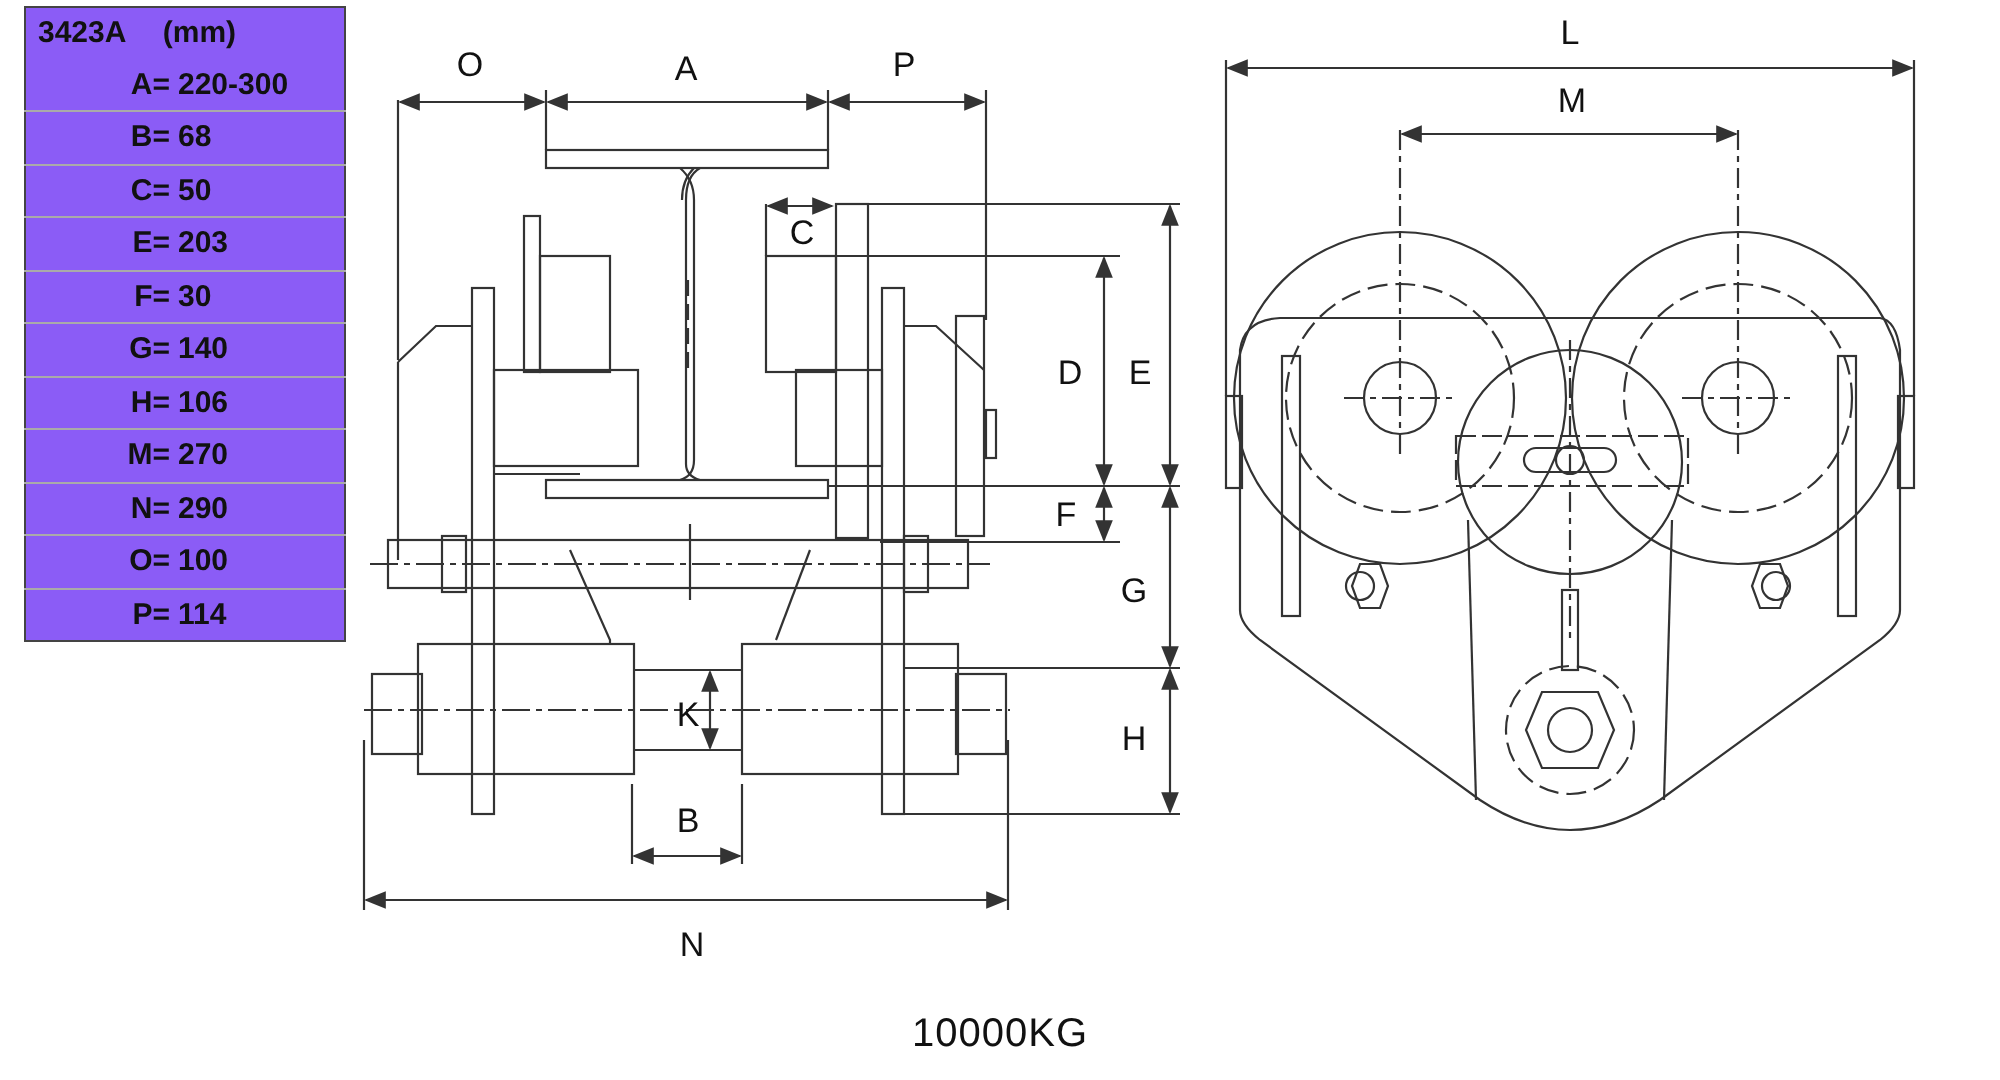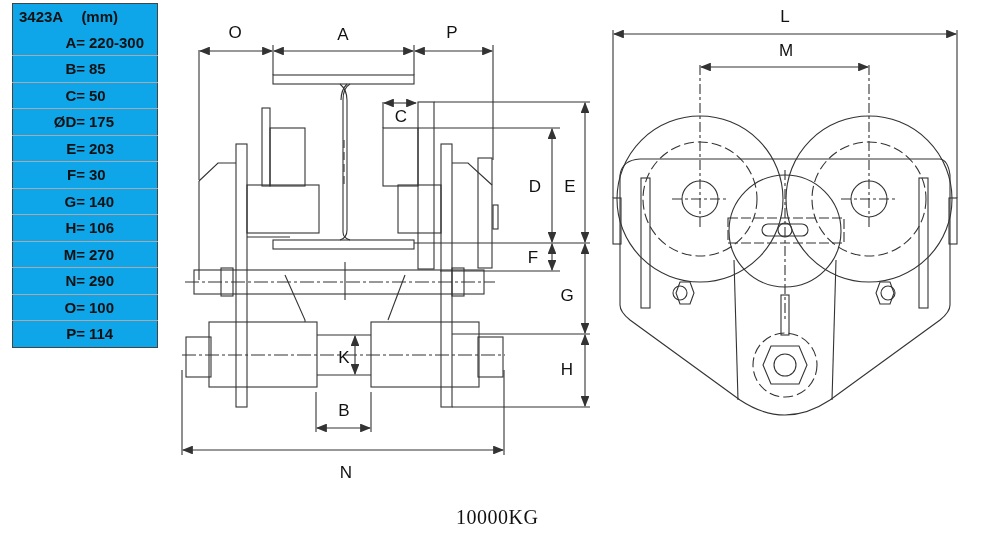--- a/index.html
+++ b/index.html
@@ -1,30 +1,30 @@
 <!DOCTYPE html>
 <html><head>
 <meta charset="utf-8">
 <style>
   html, body { margin:0; padding:0; background:#ffffff; }
   body { width:1000px; height:540px; position:relative; overflow:hidden;
          font-family:"Liberation Sans", sans-serif; color:#111; }
-  #spec-table { position:absolute; left:12px; top:3px; width:146px;
-                border:1px solid #444; border-collapse:collapse; background:#0ea5e9; }
+  #spec-table { position:absolute; left:12px; top:3px; width:161px;
+                border:1px solid #444; border-collapse:collapse; background:#8b5cf6; }
   #spec-table td { height:25.5px; padding:0; border-bottom:1px solid #aaa;
                    font-weight:bold; font-size:15px; }
   #spec-table tr:last-child td { border-bottom:none; }
   .th-cell { text-align:left; padding-left:6px !important; }
   .th-cell span { display:inline-block; }
   .row-cell { display:flex; }
   .row-key { width:72px; text-align:right; }
   .row-val { padding-left:4px; text-align:center; }
   svg#drawing { position:absolute; left:0; top:0; }
   .caption { position:absolute; left:456px; top:506px; font-size:20px;
-             font-family:Liberation Serif, serif; letter-spacing:0.5px; }
+             font-family:Liberation Sans, sans-serif; letter-spacing:0.5px; }
 </style>
 </head>
 <body>
 
 <table id="spec-table">
   <tbody>
       <tr>
     <td class="th-cell">
       <span>3423A</span>
       <span style="margin-left:14px">(mm)</span>
@@ -37,37 +37,29 @@
           <div class="row-cell">
             <span class="row-key">A=</span>
             <span class="row-val">220-300</span>
           </div>
         </td>
       </tr>
       <tr>
         <td>
           <div class="row-cell">
             <span class="row-key">B=</span>
-            <span class="row-val">85</span>
+            <span class="row-val">68</span>
           </div>
         </td>
       </tr>
       <tr>
         <td>
           <div class="row-cell">
             <span class="row-key">C=</span>
             <span class="row-val">50</span>
-          </div>
-        </td>
-      </tr>
-      <tr>
-        <td>
-          <div class="row-cell">
-            <span class="row-key">ØD=</span>
-            <span class="row-val">175</span>
           </div>
         </td>
       </tr>
       <tr>
         <td>
           <div class="row-cell">
             <span class="row-key">E=</span>
             <span class="row-val">203</span>
           </div>
         </td>

